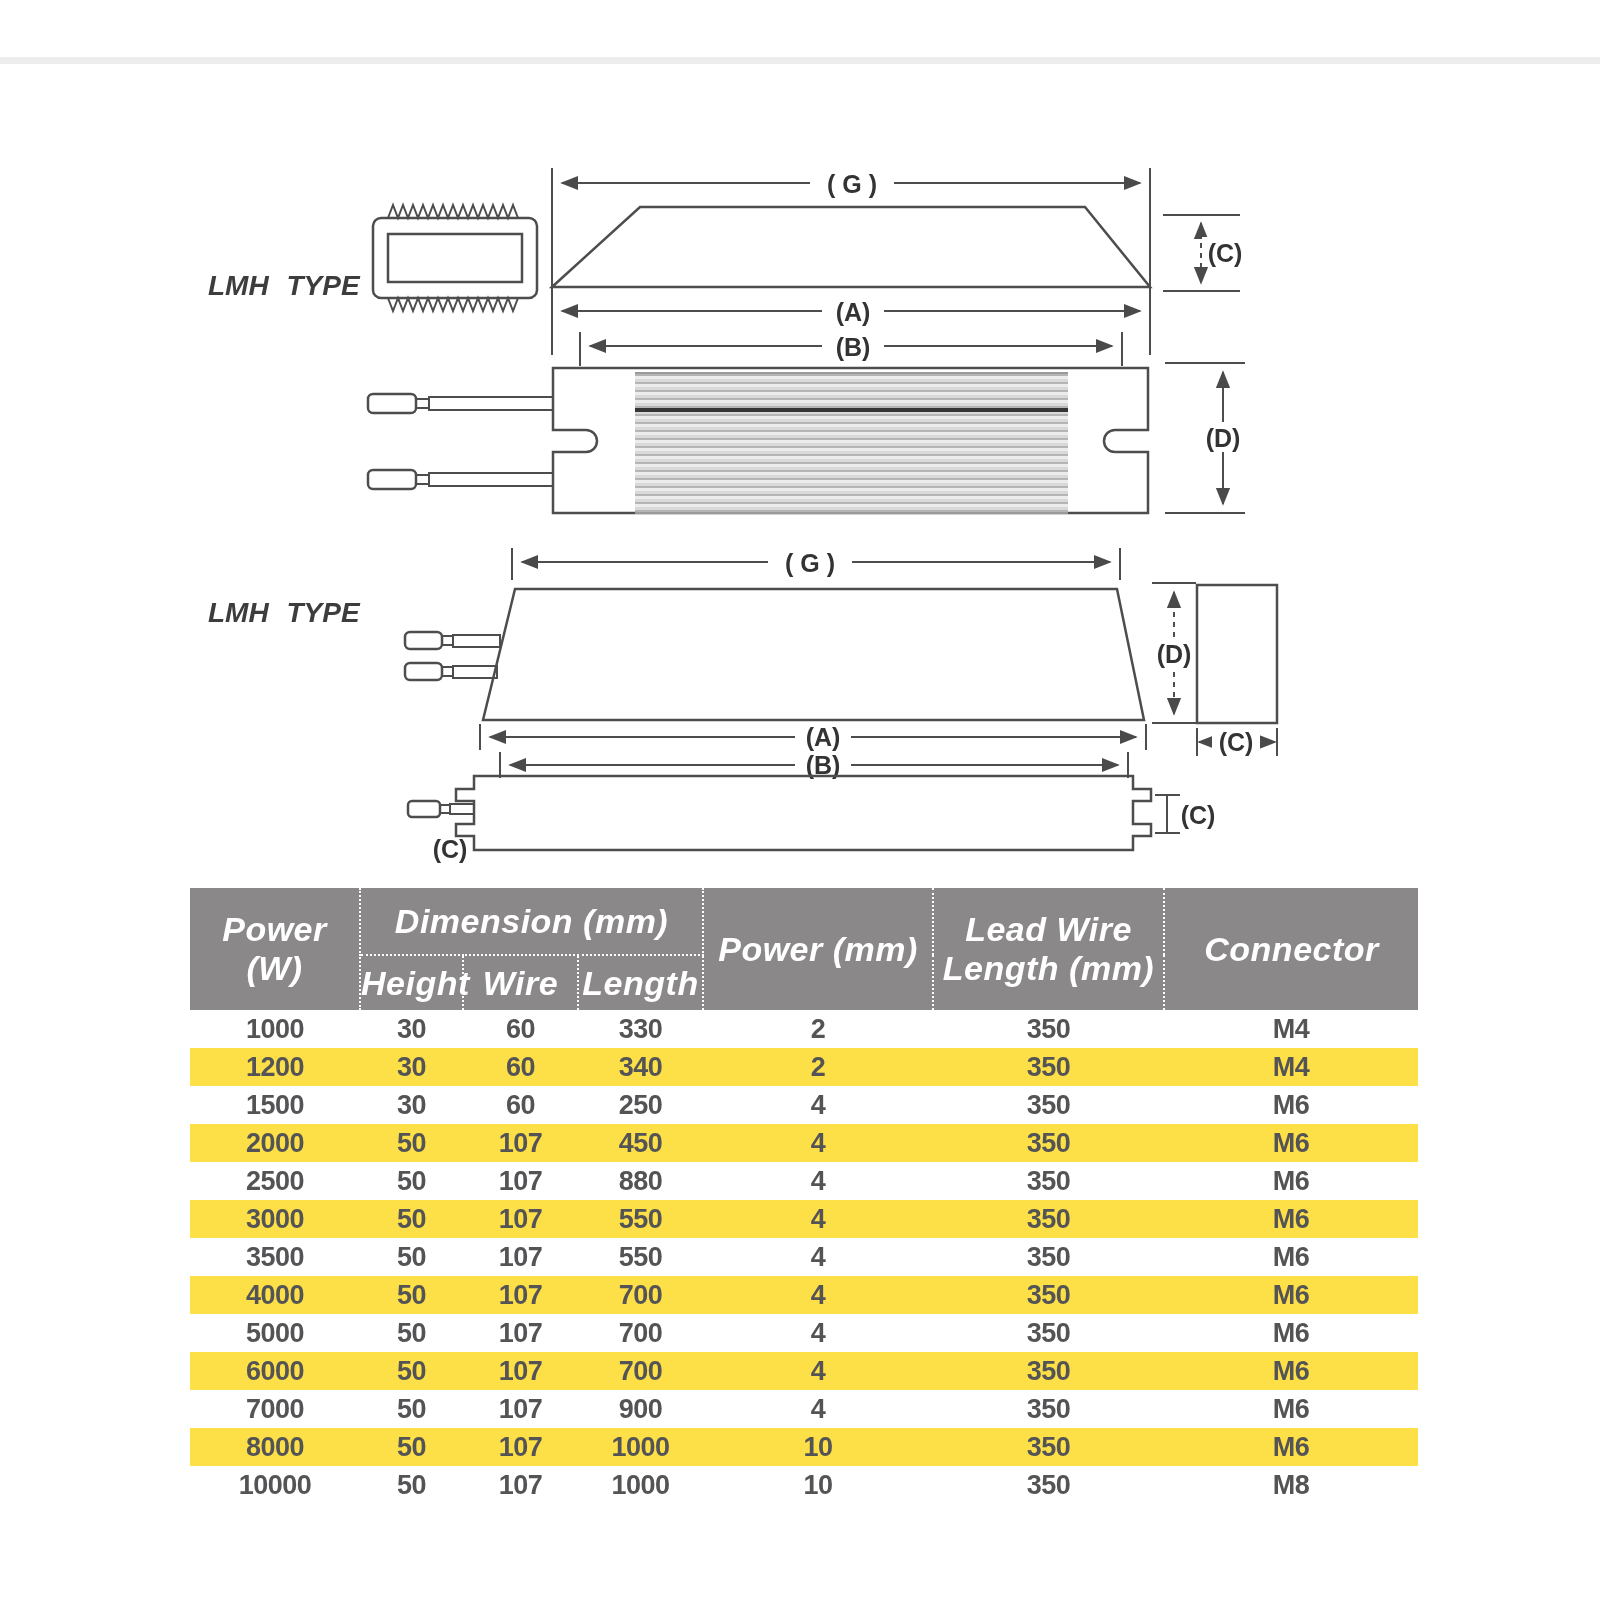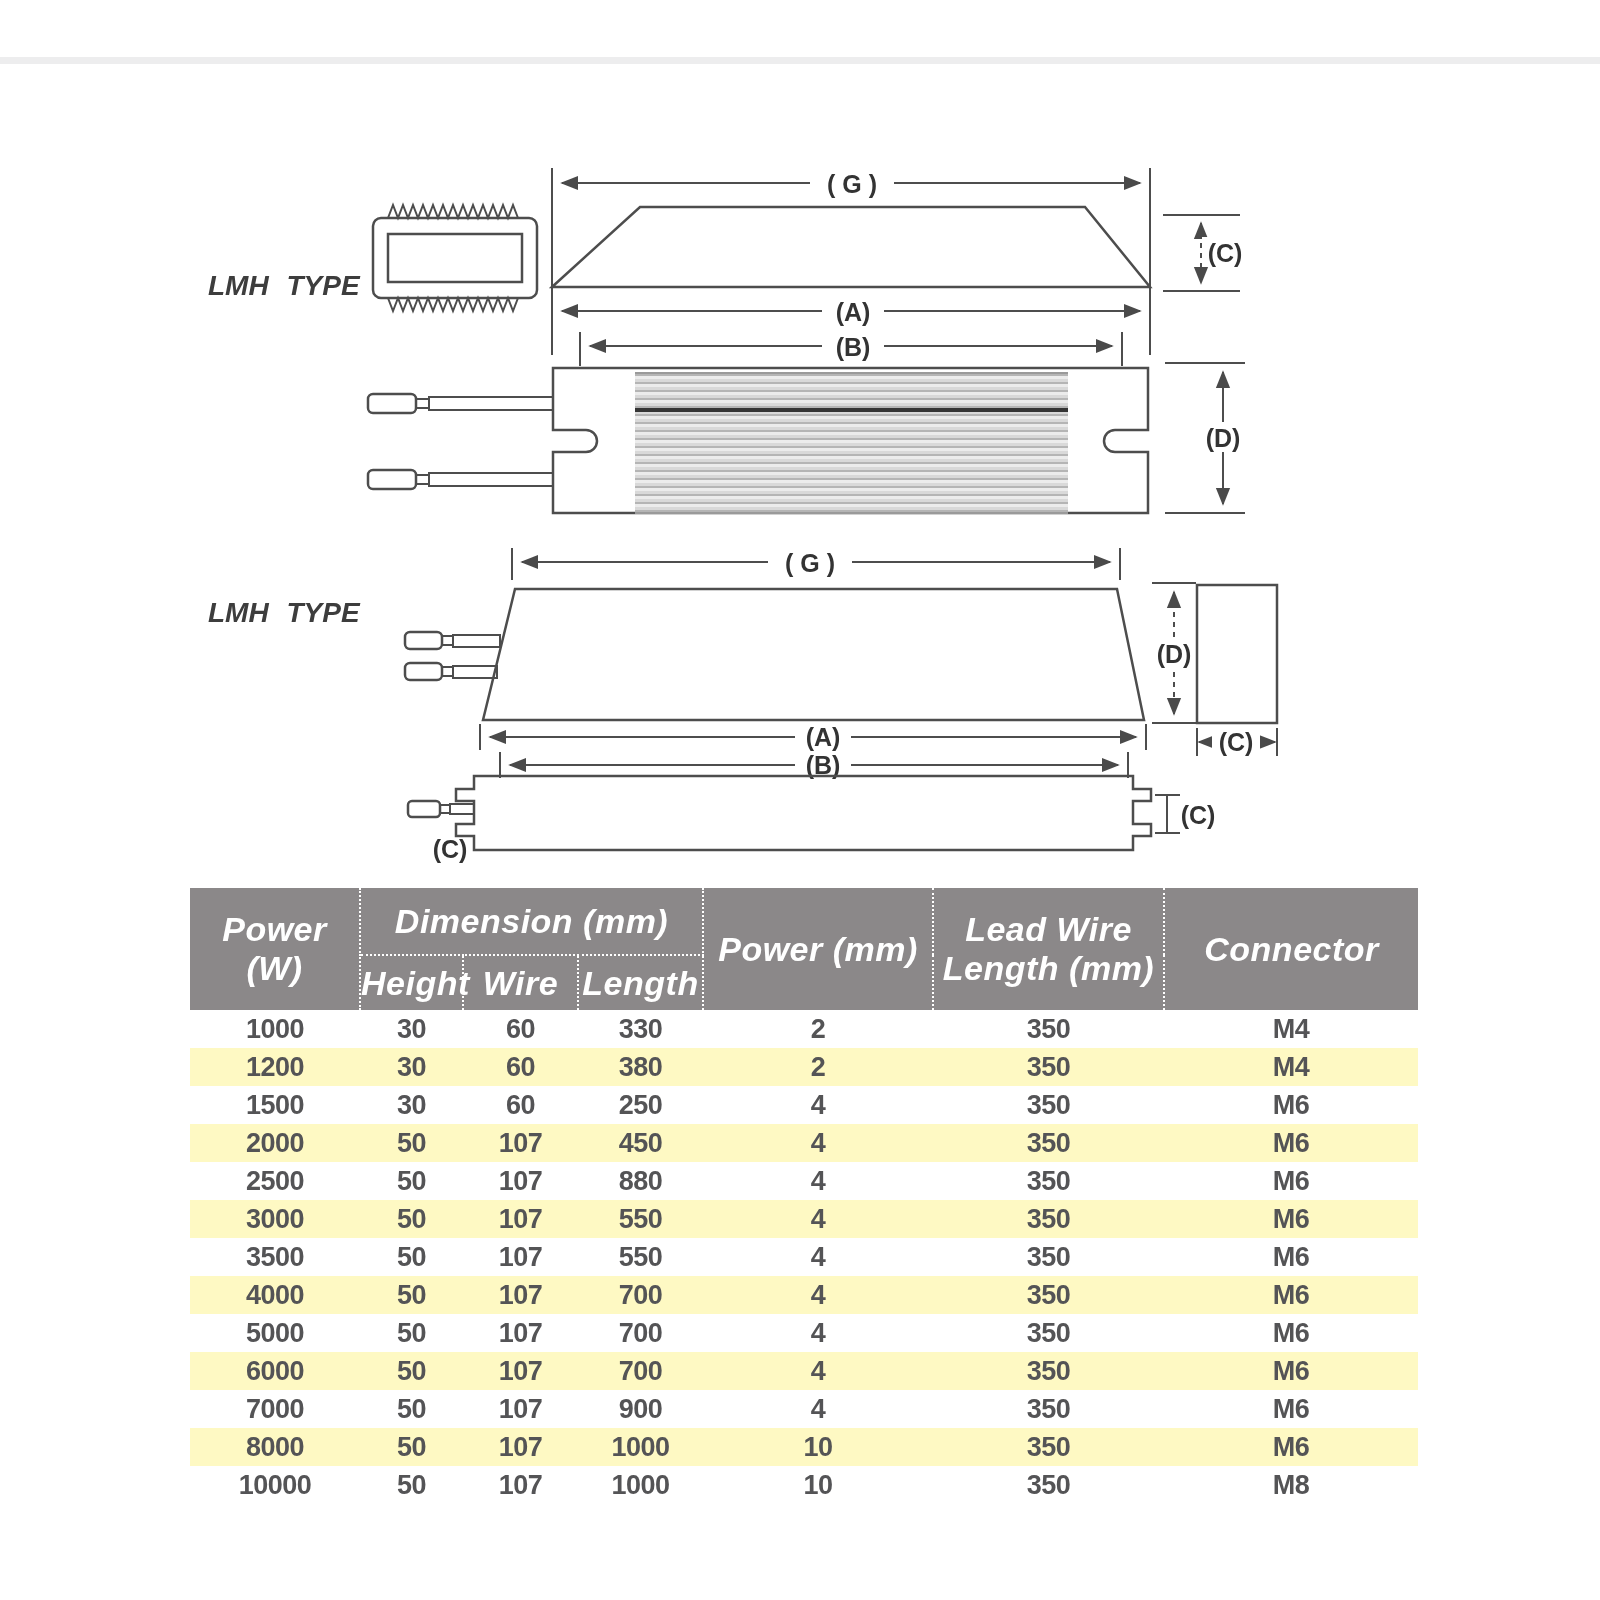--- a/index.html
+++ b/index.html
@@ -27,21 +27,21 @@
   thead th{
     background:#8b8889;color:#ffffff;font-style:italic;font-weight:bold;
     font-size:34px;letter-spacing:0.5px;
   }
   thead tr.h1 th{height:66px;}
   thead tr.h2 th{height:54px;}
   th.b-right{border-right:2px dotted #ffffff;}
   th.b-bottom{border-bottom:2px dotted #ffffff;}
   .lead-head span{display:block;line-height:1.15;}
   tbody tr{height:38px;}
-  tbody tr.alt{background:#fef9c3;}
+  tbody tr.alt{background:#fde047;}
   tbody td{font-size:27px;font-weight:bold;color:#545456;letter-spacing:-0.5px;}
 
   
   text.dim{font-family:"Liberation Sans",sans-serif;font-size:25px;font-weight:bold;fill:#333333;}
   text.typ{font-family:"Liberation Sans",sans-serif;font-size:28px;font-weight:bold;font-style:italic;fill:#3d3d3d;word-spacing:10px;}
 </style>
 </head>
 <body>
 
 <div class="page">
@@ -225,21 +225,21 @@
           <td>60</td>
           <td>330</td>
           <td>2</td>
           <td>350</td>
           <td>M4</td>
         </tr>
         <tr class="alt">
           <td>1200</td>
           <td>30</td>
           <td>60</td>
-          <td>380</td>
+          <td>340</td>
           <td>2</td>
           <td>350</td>
           <td>M4</td>
         </tr>
         <tr>
           <td>1500</td>
           <td>30</td>
           <td>60</td>
           <td>250</td>
           <td>4</td>

